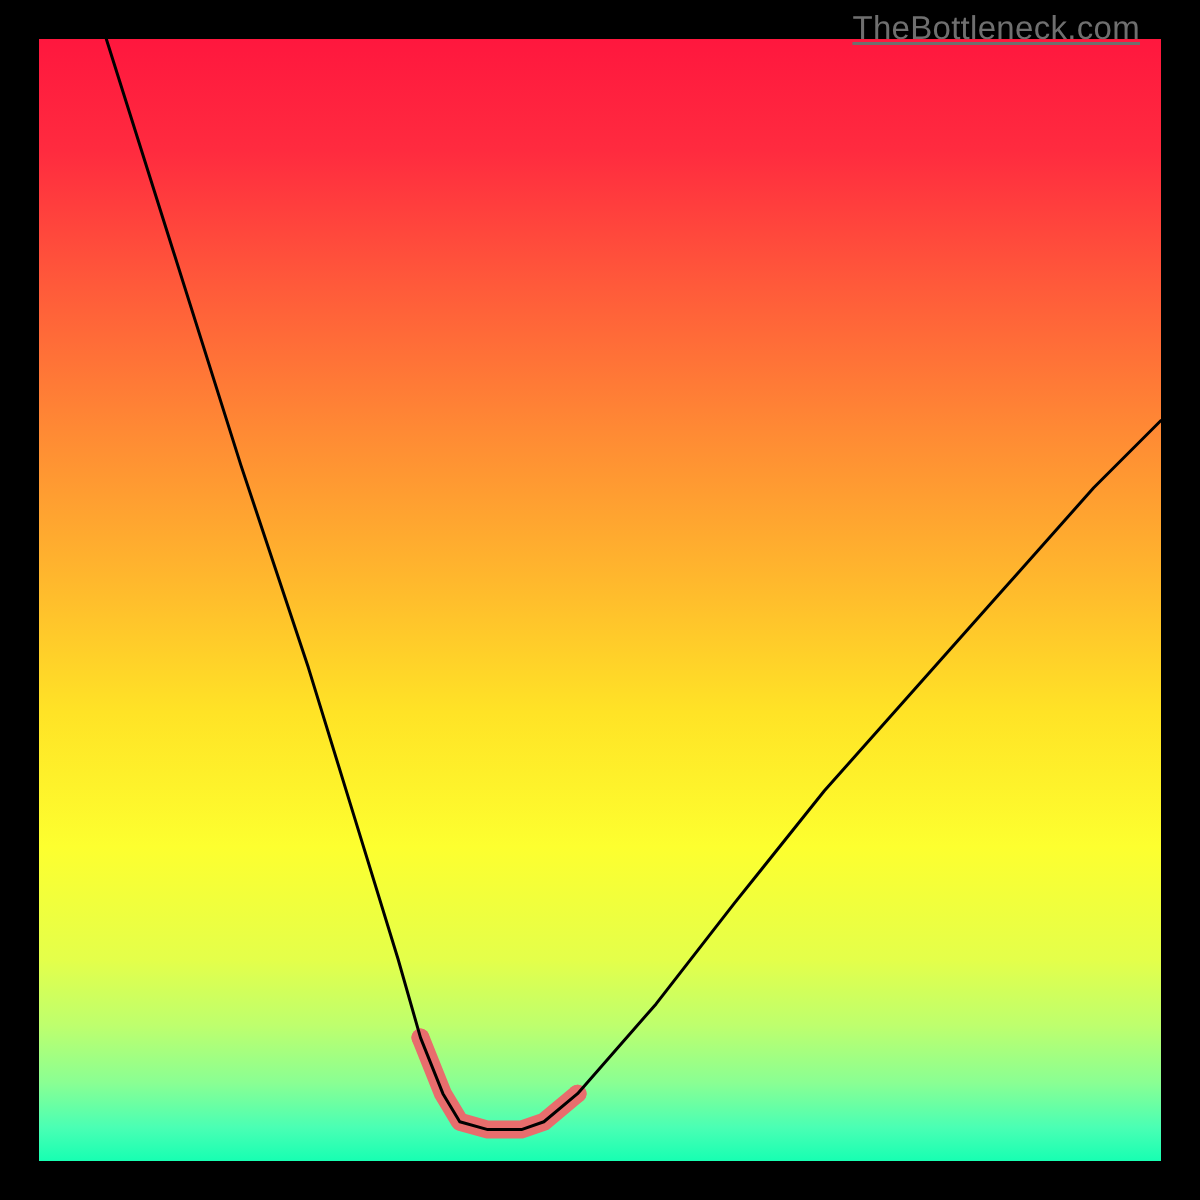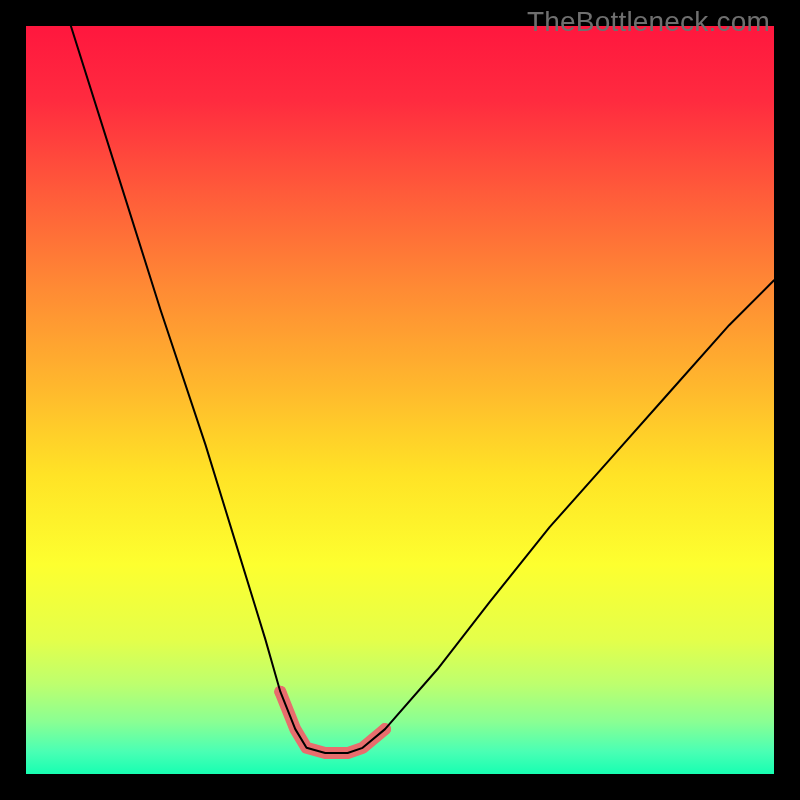--- a/index.html
+++ b/index.html
@@ -28,26 +28,27 @@
     position: absolute;
     inset: 0;
   }
   .curve {
     position: absolute;
     inset: 0;
   }
   .watermark {
     position: absolute;
     top: 6px;
-    right: 30px;
+    right: 40px;
     color: #6f6f6f;
-    font-size: 28px;
+    font-size: 22px;
     font-weight: 500;
     letter-spacing: 0.2px;
     user-select: none;
+    text-decoration: underline;
   }
 </style>
 </head>
 <body>
 
 <div class="stage">
 
   <div class="plot-area">
     <svg class="gradient" viewBox="0 0 100 100" preserveAspectRatio="none" width="748" height="748">
       <defs>

